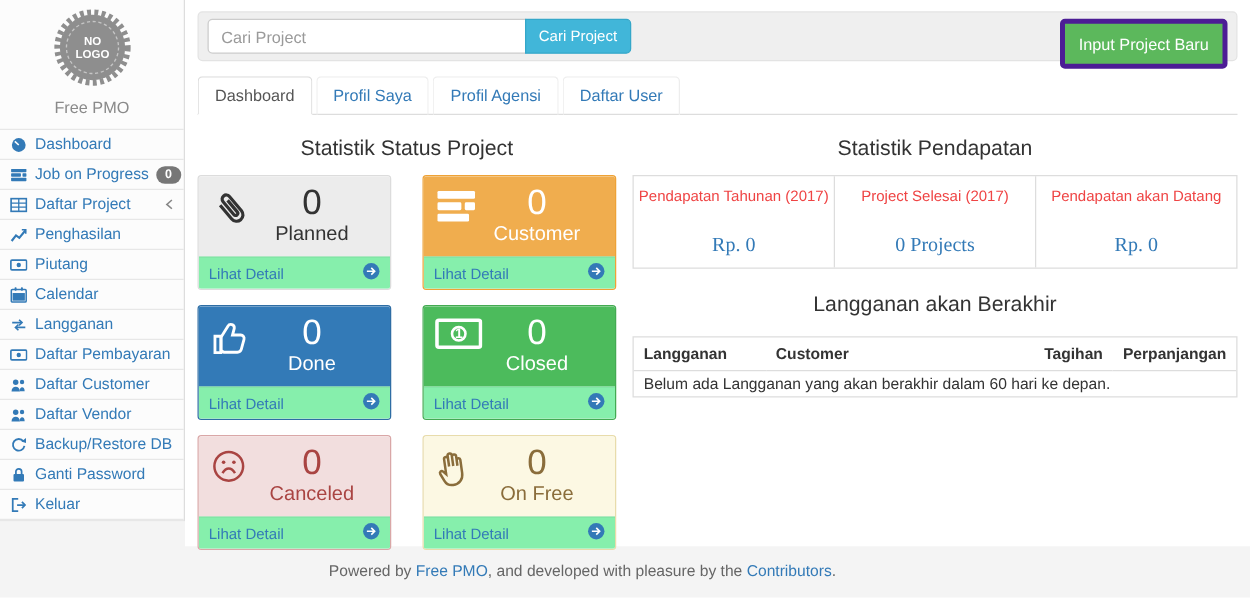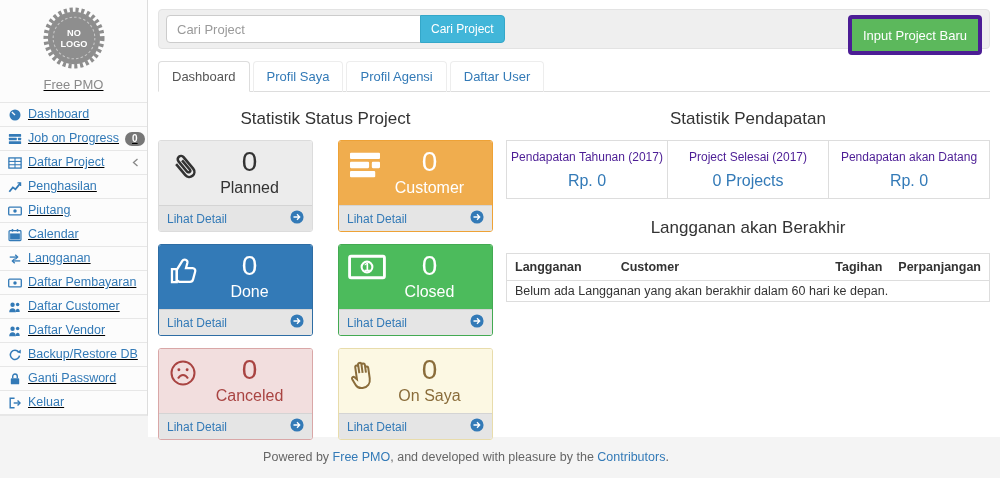--- a/index.html
+++ b/index.html
@@ -6,21 +6,21 @@
   html,body { margin:0; padding:0; }
   body {
     width:1000px; height:478px; position:relative; overflow:hidden;
     background:#f4f4f4; font-family:"Liberation Sans", sans-serif;
     -webkit-font-smoothing:antialiased;
   }
   a { text-decoration:none; }
 
   
   .sidebar { position:absolute; left:0; top:0; width:148px; background:#fcfcfc;
-             border-right:1px solid #ddd; border-bottom:1px solid #e7e7e7;text-decoration:underline; }
+             border-right:1px solid #ddd; border-bottom:1px solid #e7e7e7; }
   .logo-wrap { text-align:center; padding-top:7px; }
   .brand { font-size:13px; color:#8a8a8a; margin:4px 0 10px; text-align:center; }
   .menu { border-top:1px solid #e7e7e7; }
   .side-item { display:flex; align-items:center; gap:6px; padding:4px 8px;
                border-bottom:1px solid #e7e7e7; color:#337ab7; font-size:12.5px;
                cursor:pointer; line-height:15px; white-space:nowrap; }
   .sicon { width:14px; height:14px; flex:0 0 14px; display:flex; align-items:center; }
   .sicon svg { width:14px; height:14px; display:block; }
   .badge { margin-left:auto; background:#777; color:#fff; border-radius:10px;
            font-size:10px; font-weight:bold; padding:2px 7px; line-height:10px; }
@@ -54,37 +54,37 @@
   .col-right { flex:1; margin-left:13px; }
   .sec-title { text-align:center; font-size:17px; color:#333; margin:17px 0 11px; }
 
   
   .cards { display:grid; grid-template-columns:155px 155px; column-gap:25px; row-gap:12px; }
   .card { border-radius:3px; border:1px solid #ddd; overflow:hidden; background:#fff; }
   .card-body { height:64px; position:relative; padding-top:5px; }
   .cicon { position:absolute; left:9px; top:9px; color:inherit; }
   .count { text-align:center; font-size:28px; line-height:31px; margin-left:28px; }
   .clabel { text-align:center; font-size:16px; line-height:21px; margin-left:28px; }
-  .card-footer { background:#e5e5e5; padding:4px 8px; display:flex; align-items:center;
+  .card-footer { background:#86efac; padding:4px 8px; display:flex; align-items:center;
                  justify-content:space-between; font-size:12px;
                  border-top:1px solid rgba(0,0,0,.07); }
   .detail-link { color:#337ab7; cursor:pointer; }
   .card.planned  { border-color:#dcdcdc; } .card.planned  .card-body { background:#ececec; color:#333; }
   .card.progress { border-color:#eea236; } .card.progress .card-body { background:#f0ad4e; color:#fff; }
   .card.done     { border-color:#2e6da4; } .card.done     .card-body { background:#337ab7; color:#fff; }
   .card.closed   { border-color:#43aa52; } .card.closed   .card-body { background:#4cbb5c; color:#fff; }
   .card.canceled { border-color:#d9a7a7; } .card.canceled .card-body { background:#f2dede; color:#a94442; }
   .card.onhold   { border-color:#e8dcab; } .card.onhold   .card-body { background:#fcf8e3; color:#8a6d3b; }
 
   
   .stats-table { display:flex; border:1px solid #ddd; background:#fff; }
   .stat-cell { flex:1; border-right:1px solid #ddd; text-align:center; padding:9px 4px 8px; }
   .stat-cell:last-child { border-right:none; }
-  .stat-label { font-size:12px; color:#4c1d95; margin-bottom:8px; }
-  .stat-value { font-size:16px; color:#337ab7; }
+  .stat-label { font-size:12px; color:#ef4444; margin-bottom:24px; }
+  .stat-value { font-size:16px; color:#337ab7;font-family:Liberation Serif, serif; }
 
   
   .sub-wrap { border:1px solid #ddd; background:#fff; }
   .sub-table { width:100%; border-collapse:collapse; }
   .sub-table th { font-size:12.5px; color:#333; text-align:left; padding:6px 8px;
                   border-bottom:1px solid #ddd; font-weight:bold; }
   .sub-table th.num { text-align:center; }
   .sub-table td { font-size:12.5px; color:#333; padding:3px 8px; }
 
   
@@ -379,21 +379,21 @@
         <div class="card onhold">
           <div class="card-body">
             <span class="cicon">
               <svg width="32" height="34" viewBox="0 0 24 24" fill="none" stroke="currentColor" stroke-width="1.5">
                   <g transform="rotate(-8 12 12)">
                     <path d="M9.6 21.5 c-2.3 0-4-1-4.9-3.2 l-1.9-4.4 c-.5-1.2 1-2.2 1.9-1.2 l1.6 1.8 V5.4 c0-1.55 2.4-1.55 2.4 0 v4.8 V3.7 c0-1.55 2.5-1.55 2.5 0 v6.5 V4.6 c0-1.55 2.5-1.55 2.5 0 v5.8 V7.1 c0-1.45 2.2-1.45 2.2 0 v8 c0 3.8-2.5 6.4-6.3 6.4 z"></path>
                   </g>
                 </svg>
             </span>
             <div class="count">0</div>
-            <div class="clabel">On Saya</div>
+            <div class="clabel">On Free</div>
           </div>
           <div class="card-footer">
             <a class="detail-link">Lihat Detail</a>
             <span><svg width="14" height="14" viewBox="0 0 16 16">
                   <circle cx="8" cy="8" r="7.5" fill="#337ab7"></circle>
                   <path d="M4 8 h6.3 M8 4.9 L11.1 8 8 11.1" stroke="#fff" stroke-width="1.5" fill="none"></path>
                 </svg></span>
           </div>
         </div>
 

